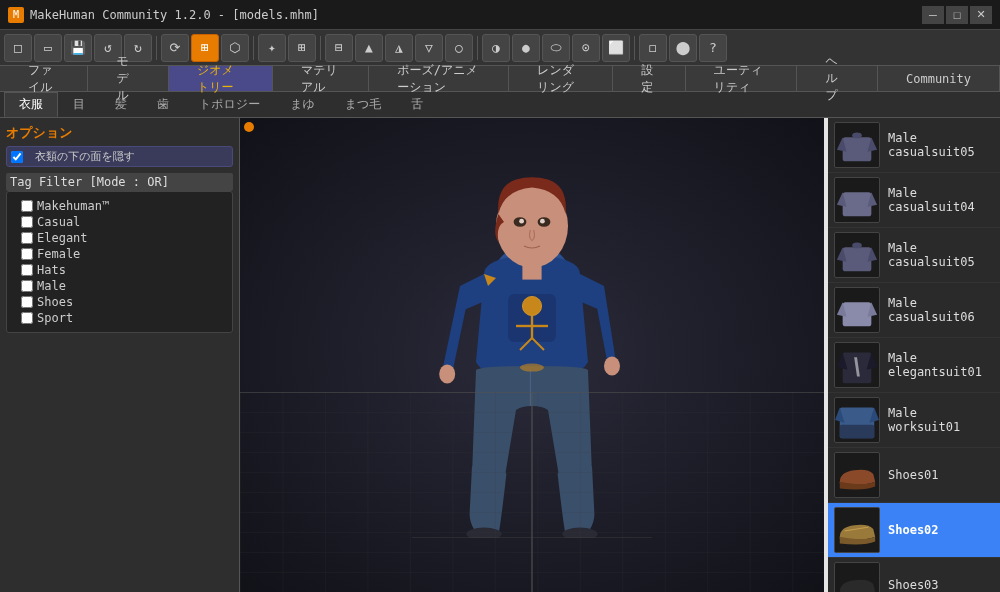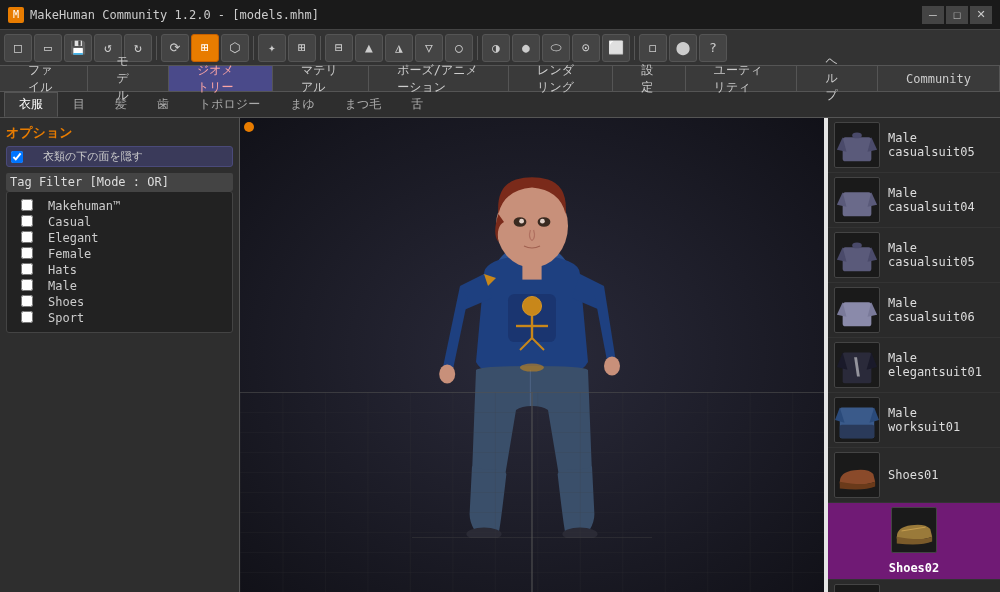--- a/index.html
+++ b/index.html
@@ -97,21 +97,21 @@
     }
     .menu-item {
       padding: 0 28px;
       display: flex;
       align-items: center;
       cursor: pointer;
       font-size: 12px;
       color: #ccc;
       border-right: 1px solid #555;
     }
-    .menu-item.active { background: #4a4a8a; color: #fca5a5; }
+    .menu-item.active { background: #4a4a8a; color: #eab308; }
 
     
     #tabbar {
       height: 26px;
       background: #2e2e2e;
       display: flex;
       align-items: stretch;
       border-bottom: 1px solid #555;
       padding: 0 4px;
     }
@@ -147,21 +147,21 @@
     }
     .panel-section-title {
       font-size: 13px;
       color: #e87c00;
       margin-bottom: 4px;
       font-weight: bold;
     }
     .option-row {
       display: flex;
       align-items: center;
-      gap: 20px;
+      gap: 12px;
       padding: 2px 4px;
       font-size: 11px;
       background: #3a3a5a;
       border: 1px solid #4a4a7a;
       border-radius: 3px;
       margin-bottom: 6px;
     }
     .option-row input[type=checkbox] { width: 12px; height: 12px; }
     .option-row label { color: #ccc; font-size: 11px; }
 
@@ -173,22 +173,22 @@
       border-radius: 2px;
     }
     .tag-filter-section {
       background: #222;
       border: 1px solid #444;
       border-radius: 3px;
       padding: 6px;
     }
     .tag-filter-item {
       display: flex;
-      align-items: flex-start;
-      gap: 15px;
+      align-items: center;
+      gap: 4px;
       padding: 1px 8px;
       font-size: 12px;
       color: #ccc;
       cursor: pointer;
     }
     .tag-filter-item input[type=checkbox] { width: 12px; height: 12px; cursor: pointer; }
 
     
     #viewport {
       flex: 1;
@@ -231,21 +231,21 @@
       flex-shrink: 0;
     }
     .clothing-item {
       display: flex;
       align-items: center;
       gap: 8px;
       padding: 4px 6px;
       border-bottom: 1px solid #333;
       cursor: pointer;
     }
-    .clothing-item.selected { background: #701a75; flex-direction: column; }
+    .clothing-item.selected { background: #3b82f6; }
     .clothing-thumb {
       width: 46px;
       height: 46px;
       background: #1a1a1a;
       border: 1px solid #444;
       flex-shrink: 0;
       display: flex;
       align-items: center;
       justify-content: center;
       border-radius: 2px;

